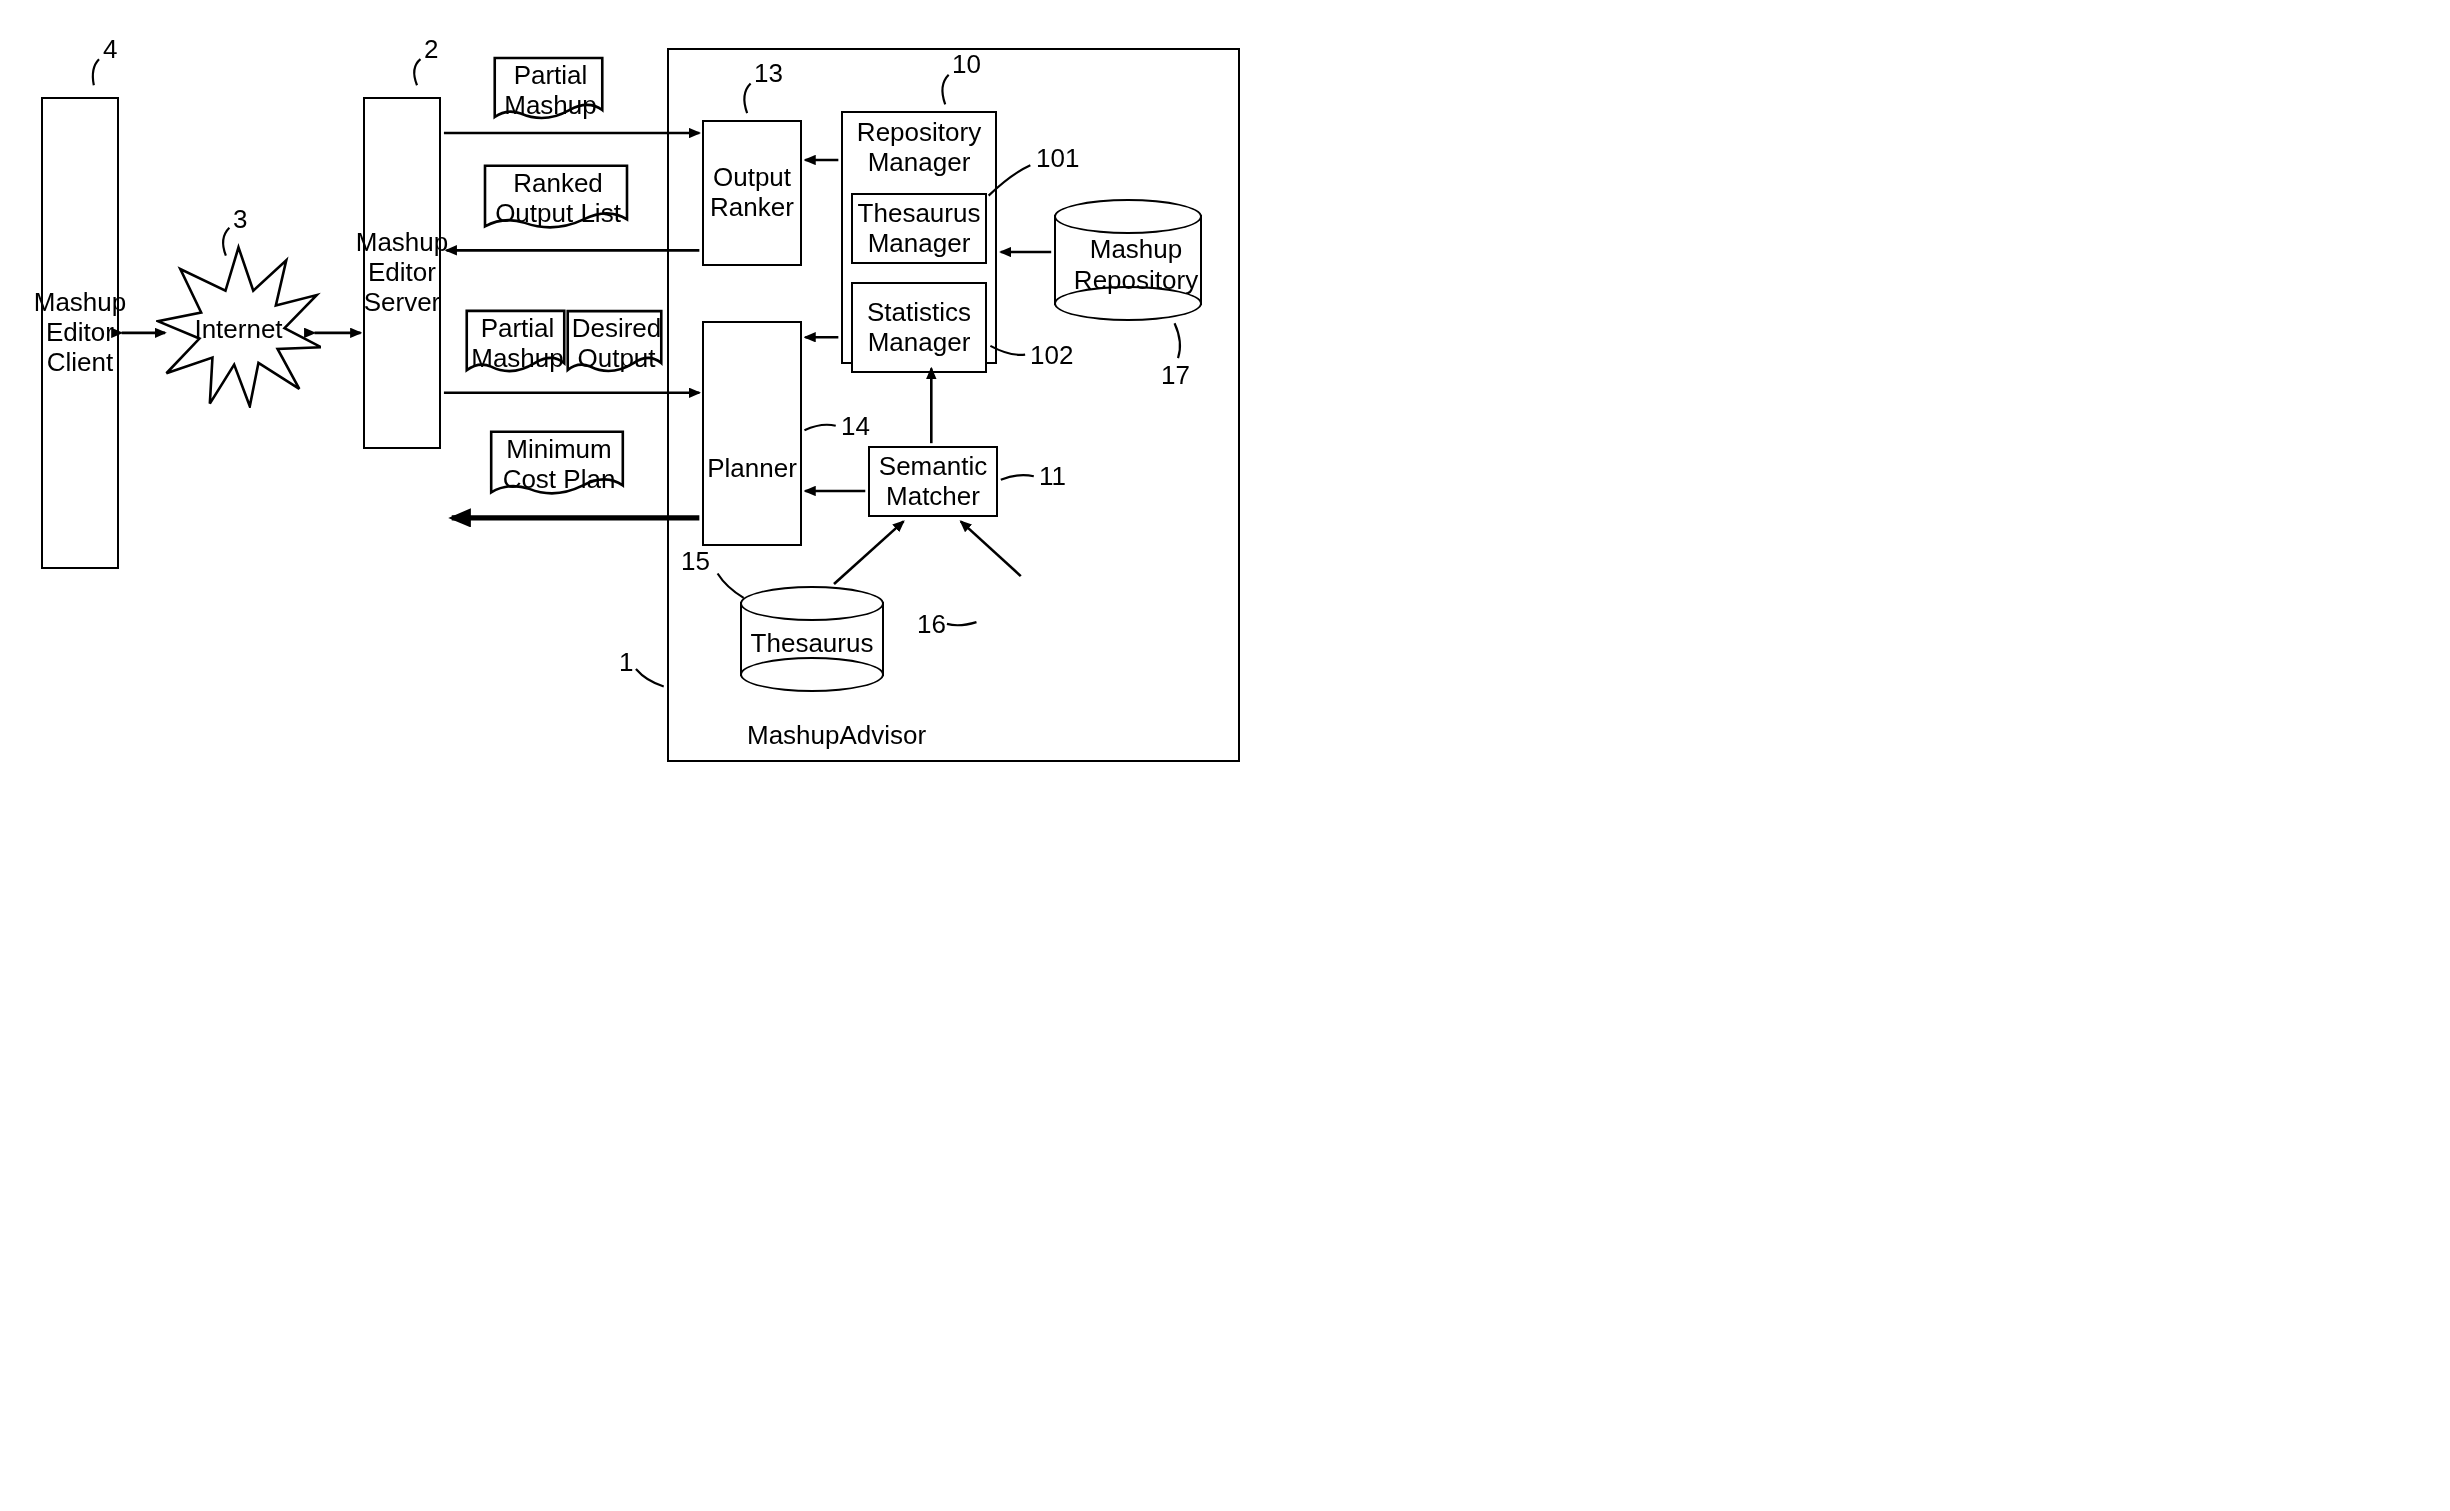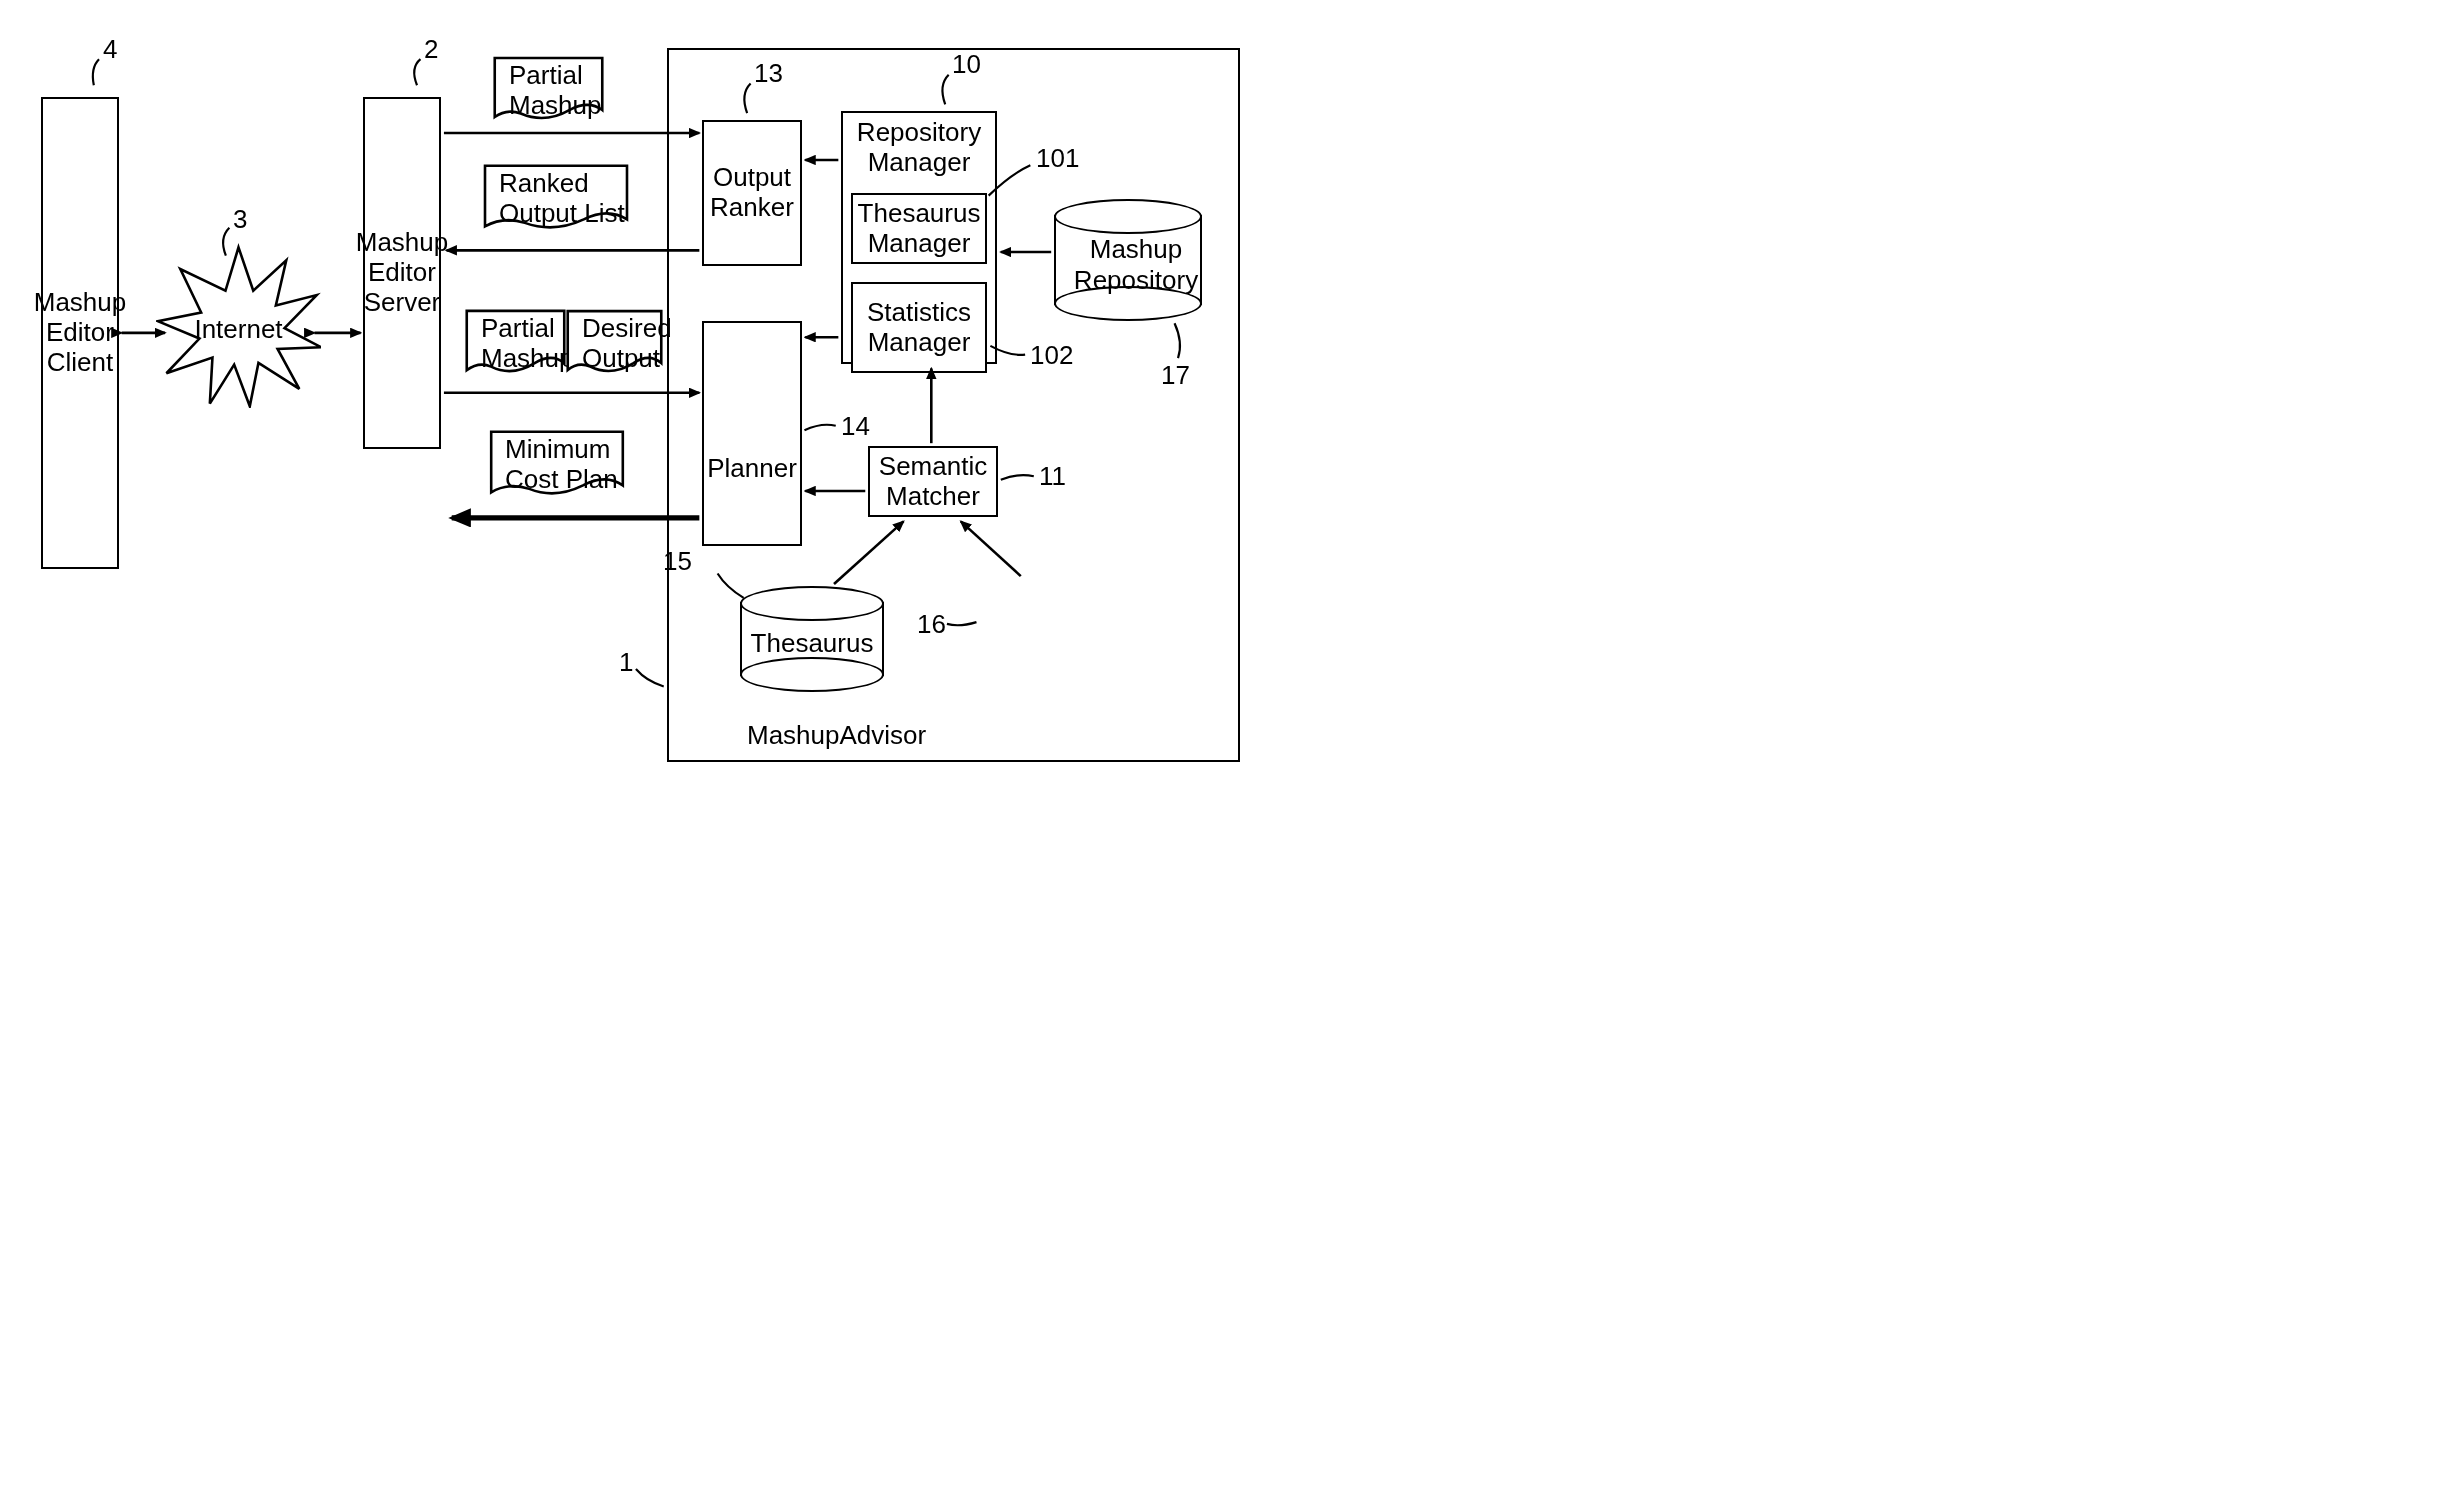--- a/index.html
+++ b/index.html
@@ -54,22 +54,22 @@
     position: absolute;
     left: 0; right: 0;
     text-align: center;
   }
   .doc {
     position: absolute;
   }
   .doc svg { position: absolute; left:0; top:0; }
   .doc .doc-label {
     position: absolute;
-    left: 16px; right: 0;
-    text-align: left;
+    left: 4px; right: 0;
+    text-align: center;
     line-height: 1.15;
   }
   .arrow { position:absolute; left:0; top:0; }
   .star-wrap { position:absolute; }
   .star-wrap svg { position:absolute; left:0; top:0; }
   .star-wrap .star-label { position:absolute; text-align:center; }
   .leadline { position:absolute; left:0; top:0; }
 </style>
 </head>
 <body>
@@ -251,18 +251,18 @@
   <div class="label" style="left:103px; top:35px;">4</div>
   <div class="label" style="left:233px; top:205px;">3</div>
   <div class="label" style="left:424px; top:35px;">2</div>
   <div class="label" style="left:754px; top:59px;">13</div>
   <div class="label" style="left:952px; top:50px;">10</div>
   <div class="label" style="left:1036px; top:144px;">101</div>
   <div class="label" style="left:1030px; top:341px;">102</div>
   <div class="label" style="left:1161px; top:361px;">17</div>
   <div class="label" style="left:841px; top:412px;">14</div>
   <div class="label" style="left:1039px; top:462px;">11</div>
-  <div class="label" style="left:663px; top:547px;text-align:right;">15</div>
+  <div class="label" style="left:681px; top:547px;text-align:right;">15</div>
   <div class="label" style="left:917px; top:610px;">16</div>
   <div class="label" style="left:619px; top:648px;">1</div>
 
 </div>
 
 
 </body></html>

